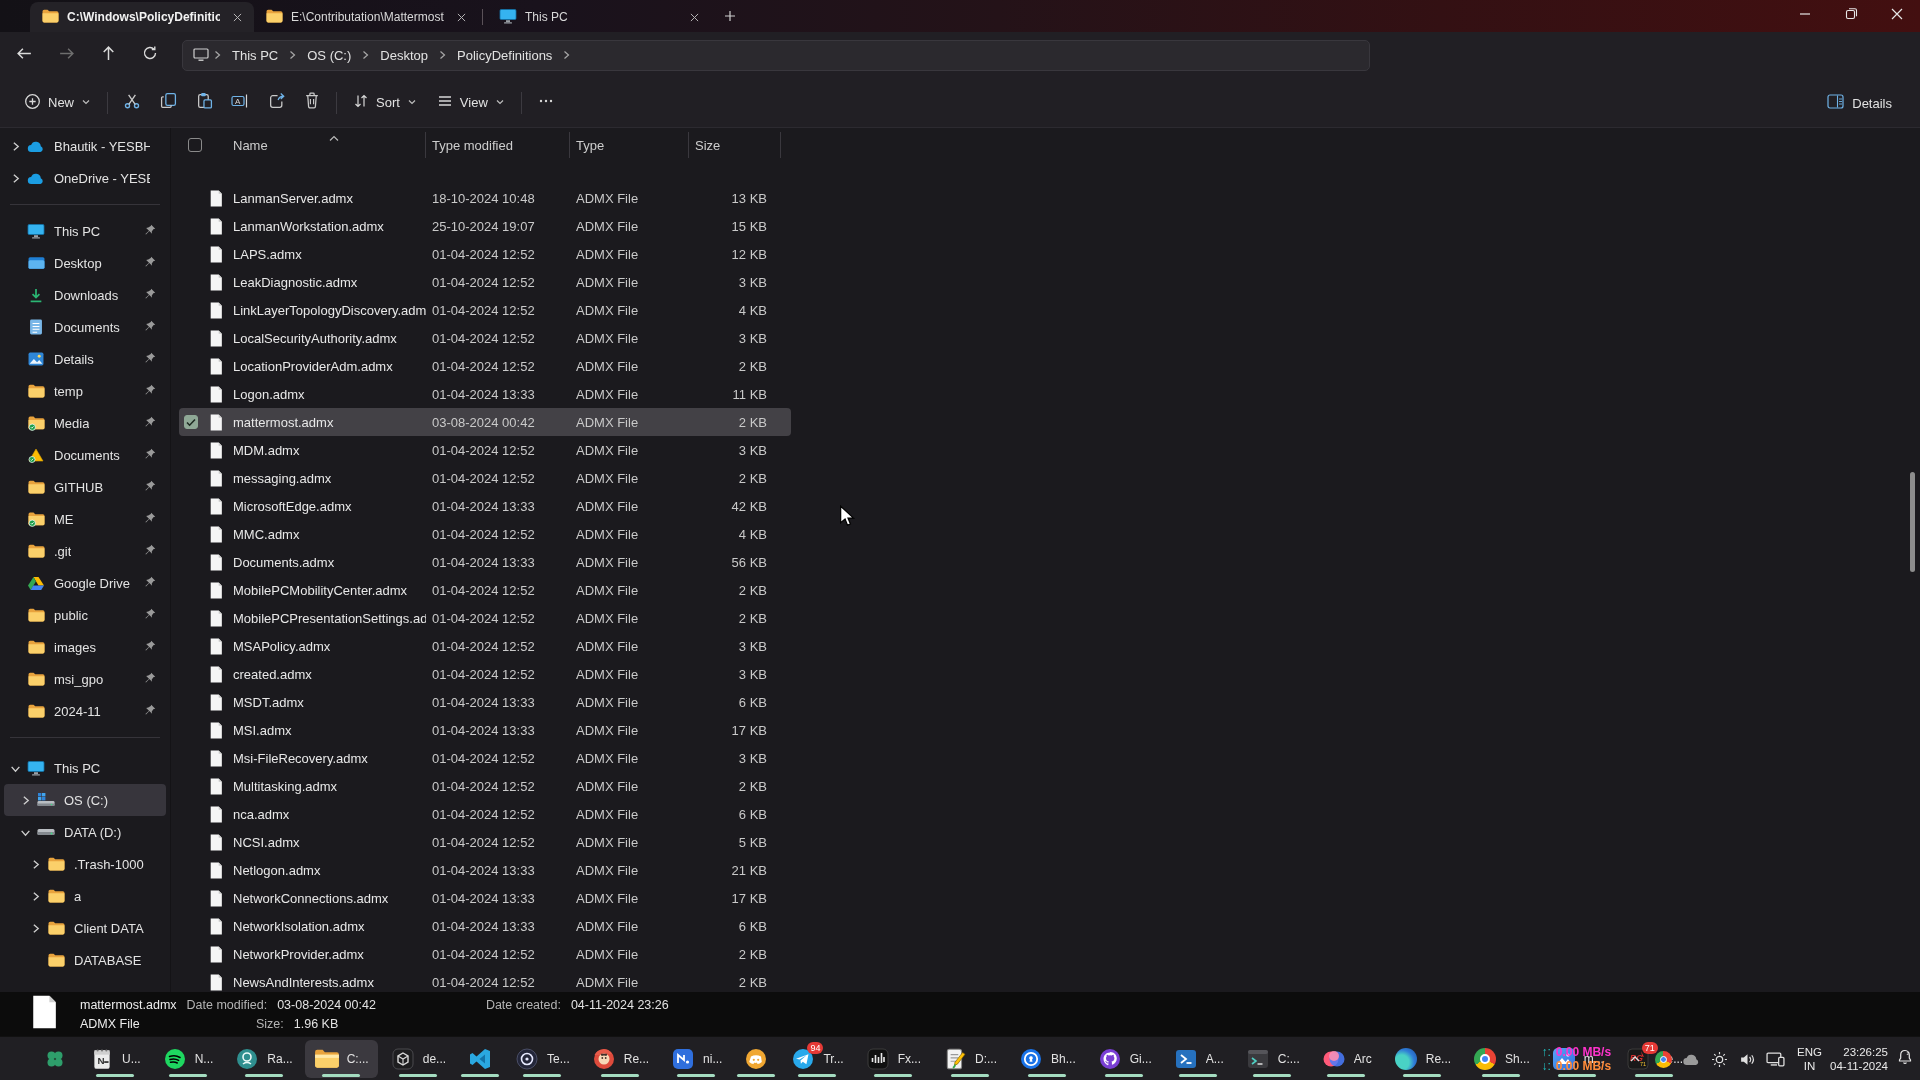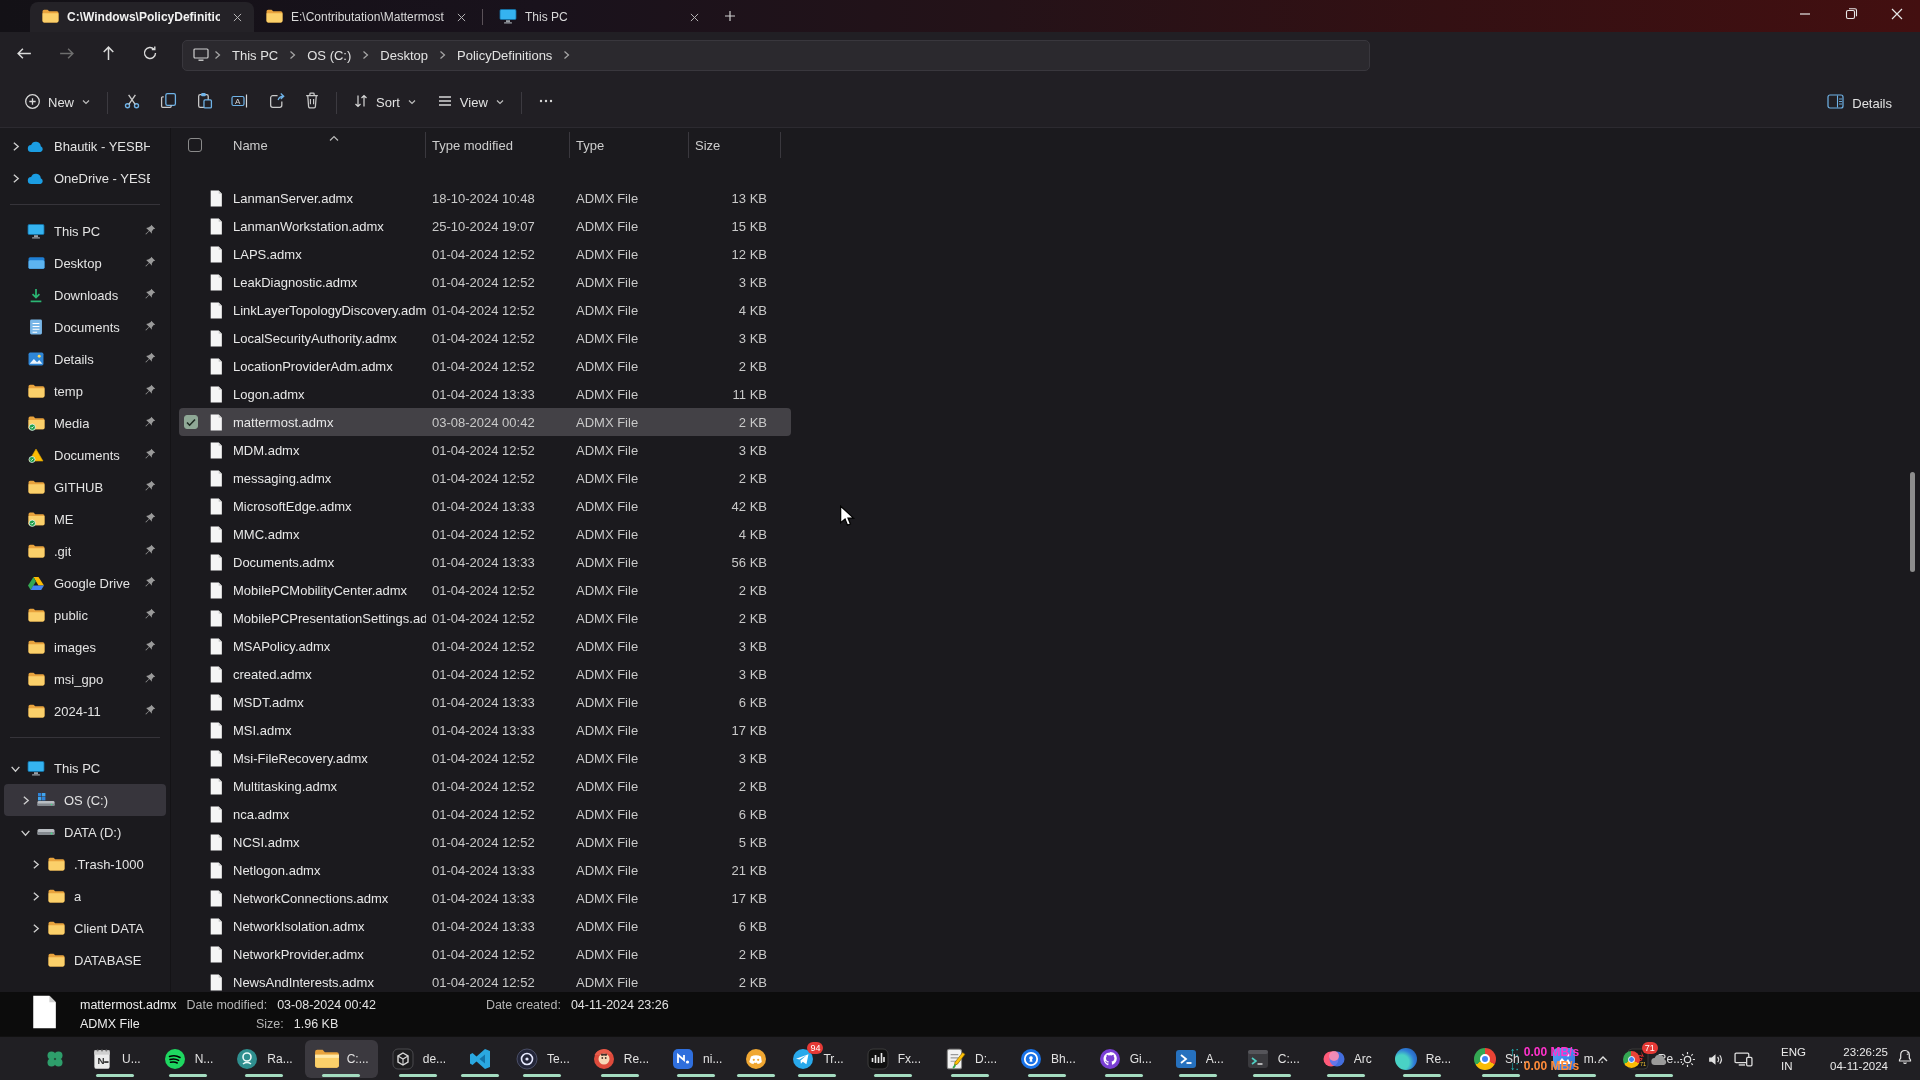--- a/index.html
+++ b/index.html
@@ -76,21 +76,21 @@
   .tb-item { position:relative; display:flex; align-items:center; gap:7px; height:38px; padding:0 9px; margin-left:3px; border-radius:6px; font-size:12px; color:#e2e2e2; }
   .tb-item.active { background:#3b393f; }
   .tb-ind { position:absolute; left:50%; transform:translateX(-50%); bottom:1px; width:38px; height:3px; border-radius:2px; }
   .tb-icon { width:26px; height:26px; display:flex; align-items:center; justify-content:center; position:relative; }
   .tb-badge { position:absolute; top:-4px; right:-7px; background:#e53935; color:#fff; font-size:9px; padding:1px 3px; border-radius:7px; }
   .tb-label { white-space:nowrap; max-width:34px; overflow:hidden; }
   #tray { position:absolute; right:0; top:0; height:44px; display:flex; align-items:center; }
   #netspeed { display:flex; flex-direction:column; justify-content:center; line-height:14px; font-size:12px; margin-right:10px; text-align:right; }
   .net-row { display:flex; gap:5px; align-items:center; justify-content:flex-end; font-weight:bold; }
   .tray-ic { width:26px; height:30px; display:flex; align-items:center; justify-content:center; margin:0 1px; }
-  #lang { font-size:11.5px; line-height:14px; margin:0 24px; color:#eaeaea; }
+  #lang { text-align:center; font-size:11.5px; line-height:14px; margin:0 8px; color:#eaeaea; }
   #clock { text-align:right; font-size:11.5px; line-height:14px; margin-right:8px; color:#eaeaea; }
   #bell { margin-right:6px; display:flex; align-items:center; }
 
   
   .chrome-ball { width:22px; height:22px; border-radius:50%; background:conic-gradient(#ea4335 0 33%, #fbbc05 33% 66%, #34a853 66% 100%); display:flex; align-items:center; justify-content:center; }
   .chrome-core { width:10px; height:10px; border-radius:50%; background:#4285f4; border:2px solid #fff; }
   .edge-ball { width:22px; height:22px; border-radius:50%; background:radial-gradient(circle at 30% 65%, #49d2c5 0 35%, #2f7cd6 60%, #1b4fa0 100%); }
   .photos-sq { width:22px; height:22px; border-radius:5px; background:linear-gradient(135deg,#58a6f5,#2f6fe0); display:flex; align-items:center; justify-content:center; }
 
   #cursor { position:absolute; left:838px; top:505px; z-index:50; }

